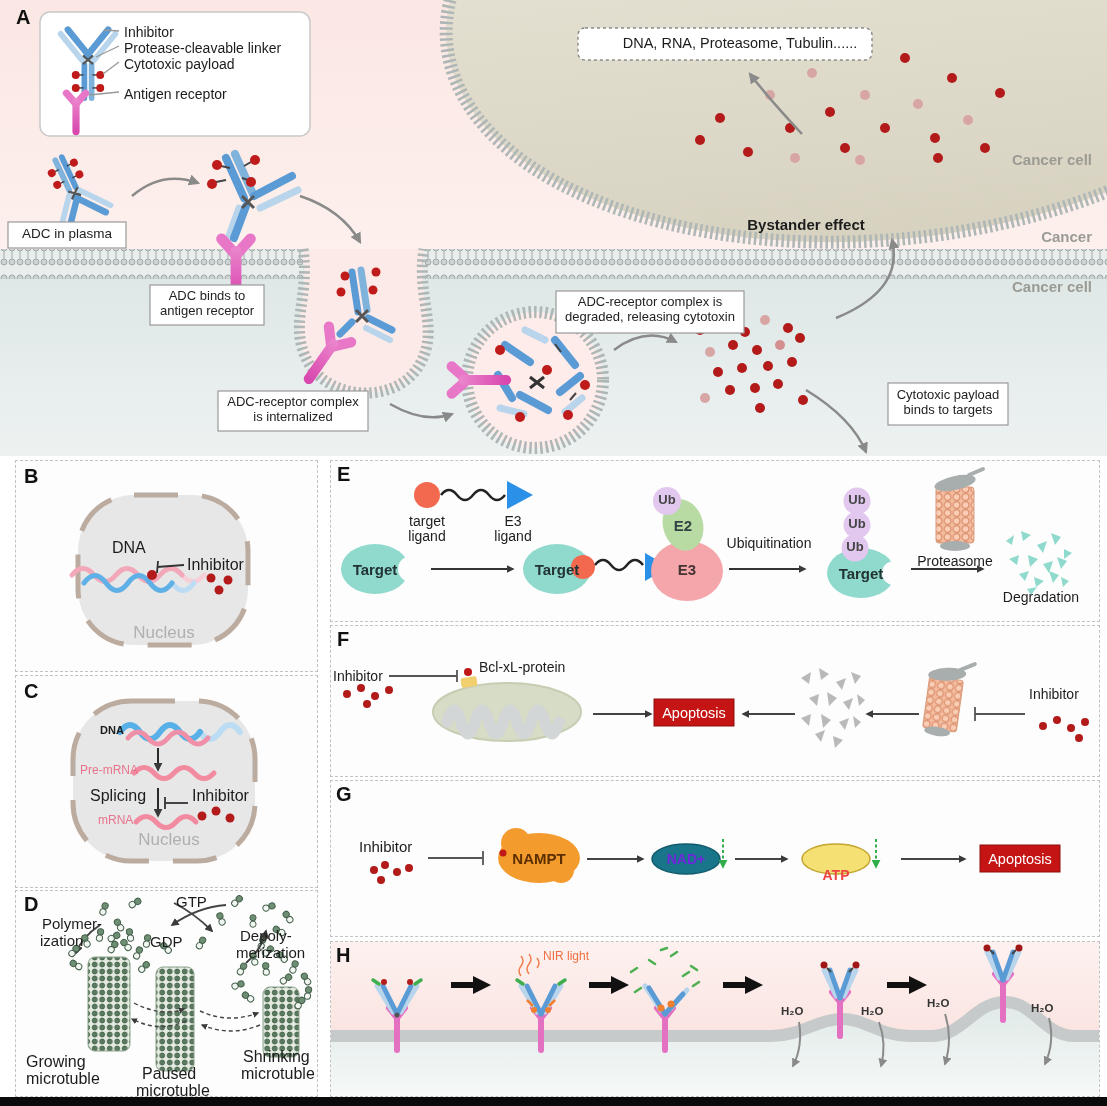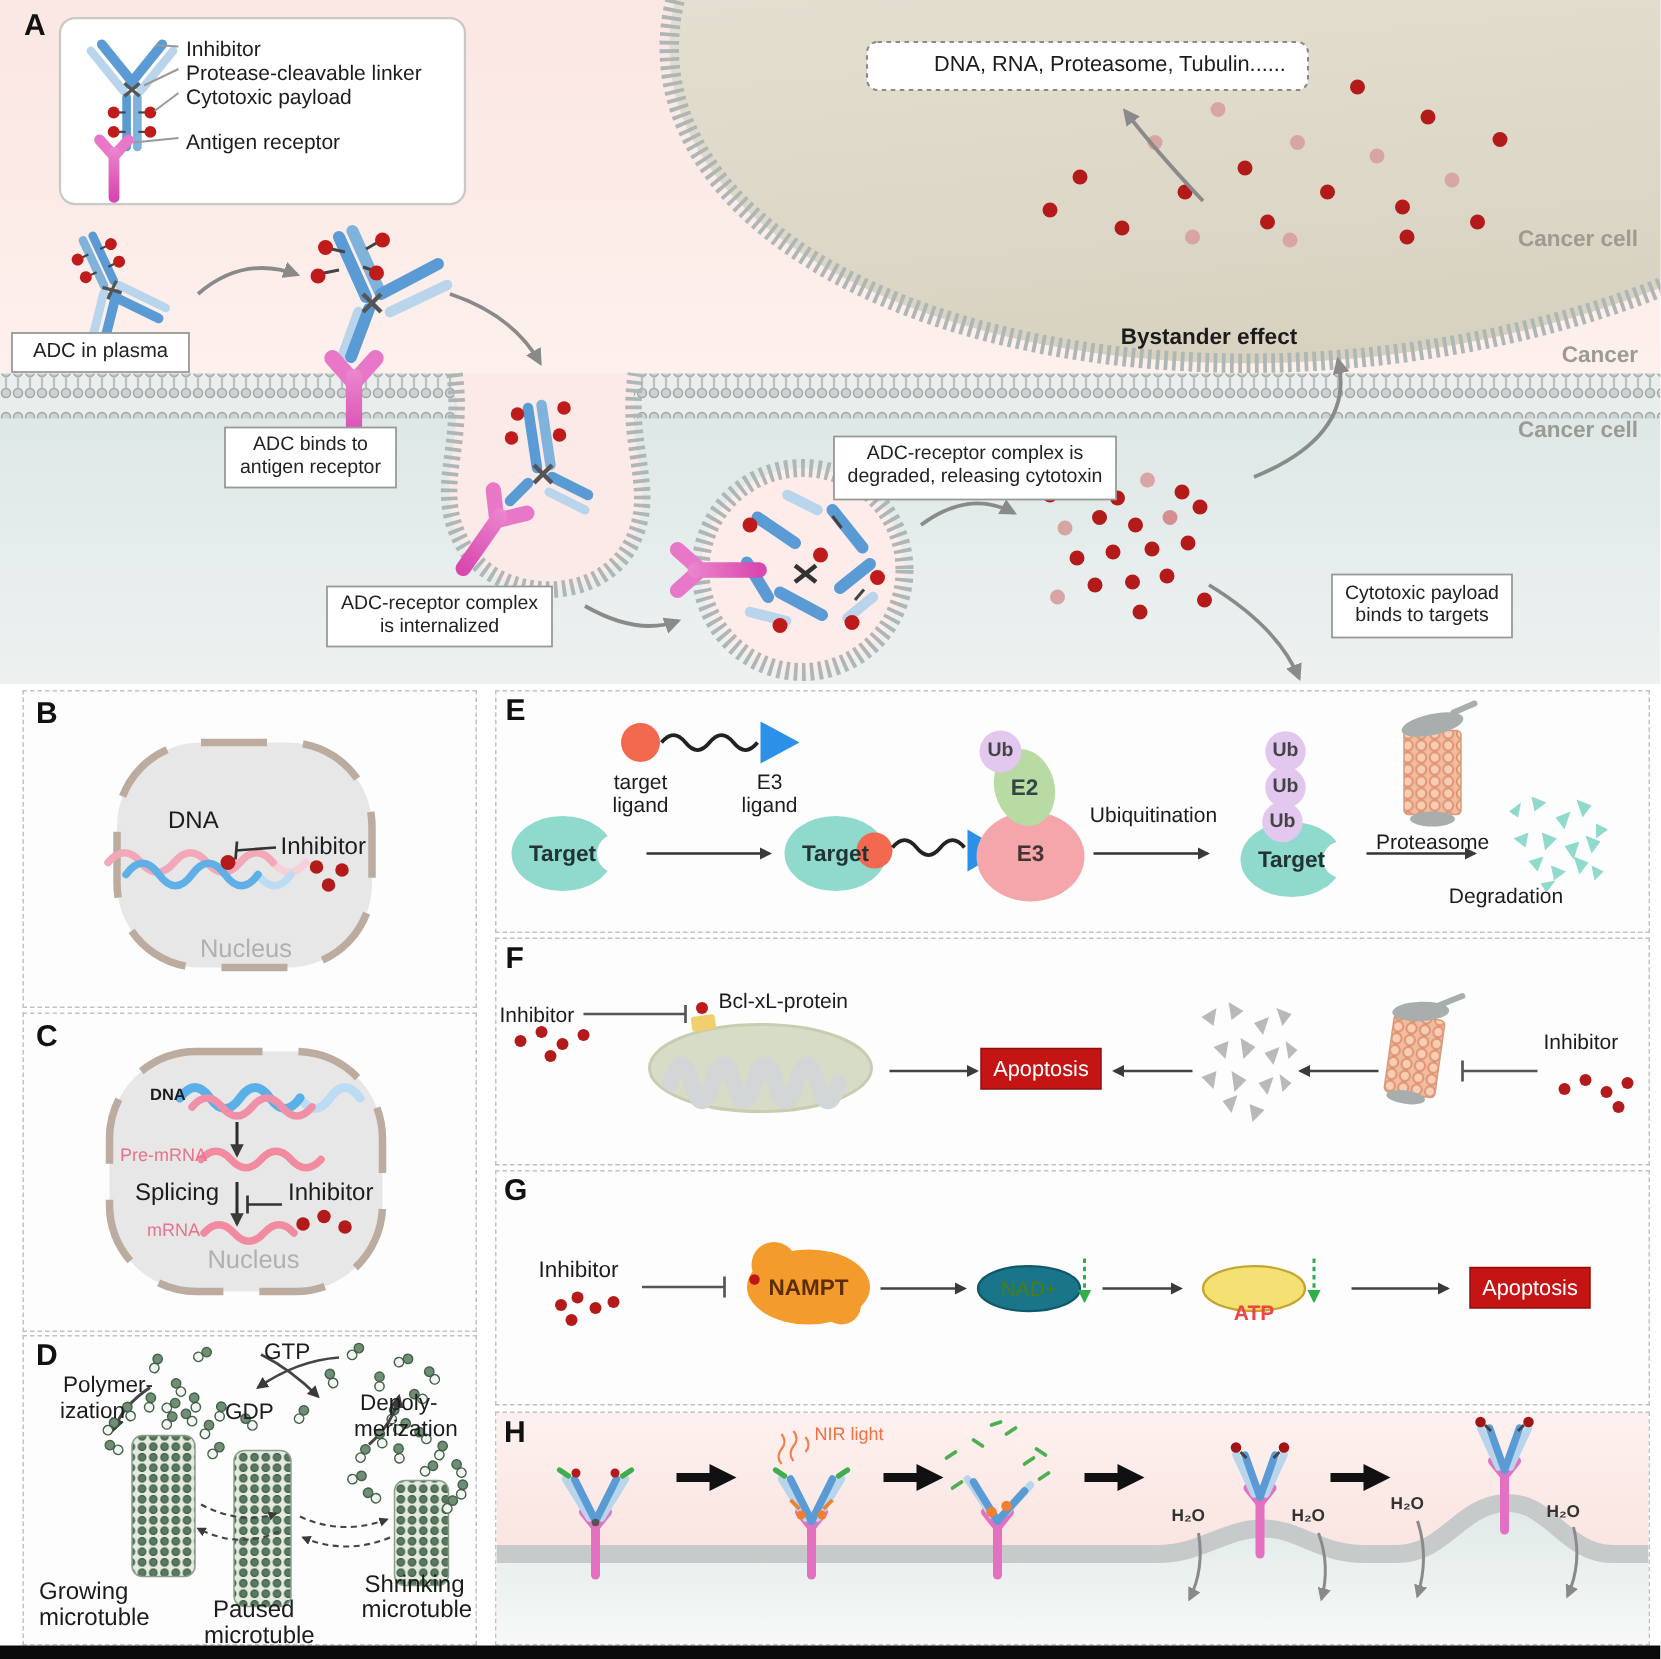--- a/index.html
+++ b/index.html
@@ -434,21 +434,21 @@
   <div class="t ctr" style="left:194px;top:100px;width:64px;font-size:15px;font-weight:bold;color:#233">Target</div>
   <div class="t ctr" style="left:324px;top:32px;width:24px;font-size:13px;font-weight:bold;color:#444">Ub</div>
   <div class="t ctr" style="left:332px;top:56px;width:40px;font-size:15px;font-weight:bold;color:#344">E2</div>
   <div class="t ctr" style="left:336px;top:100px;width:40px;font-size:15px;font-weight:bold;color:#433">E3</div>
   <div class="t ctr" style="left:390px;top:74px;width:96px;font-size:14px">Ubiquitination</div>
   <div class="t ctr" style="left:514px;top:32px;width:24px;font-size:13px;font-weight:bold;color:#444">Ub</div>
   <div class="t ctr" style="left:514px;top:56px;width:24px;font-size:13px;font-weight:bold;color:#444">Ub</div>
   <div class="t ctr" style="left:512px;top:79px;width:24px;font-size:13px;font-weight:bold;color:#444">Ub</div>
   <div class="t ctr" style="left:498px;top:104px;width:64px;font-size:15px;font-weight:bold;color:#233">Target</div>
   <div class="t ctr" style="left:576px;top:92px;width:96px;font-size:14px">Proteasome</div>
-  <div class="t ctr" style="left:625px;top:128px;width:96px;font-size:14px">Degradation</div>
+  <div class="t ctr" style="left:662px;top:128px;width:96px;font-size:14px">Degradation</div>
 </section>
 
 <section class="panel bordered" style="left:330px;top:625px;width:768px;height:150px">
 <svg width="768" height="150">
   <line x1="58" y1="50" x2="126" y2="50" stroke="#555" stroke-width="1.8"></line>
   <line x1="126" y1="44" x2="126" y2="56" stroke="#555" stroke-width="1.8"></line>
   <g>
     <circle cx="16" cy="68" r="4" fill="#b31b1b"></circle>
         <circle cx="30" cy="62" r="4" fill="#b31b1b"></circle>
     <circle cx="44" cy="70" r="4" fill="#b31b1b"></circle>
@@ -526,21 +526,21 @@
   <line x1="392" y1="58" x2="392" y2="86" stroke="#2fae4a" stroke-width="2" stroke-dasharray="3 2.5" marker-end="url(#mGreen)"></line>
   <line x1="404" y1="78" x2="456" y2="78" stroke="#444" stroke-width="1.8" marker-end="url(#mDark)"></line>
   <ellipse cx="505" cy="78" rx="34" ry="15" fill="#f5e173" stroke="#c3a52f" stroke-width="1.5"></ellipse>
   <line x1="545" y1="58" x2="545" y2="86" stroke="#2fae4a" stroke-width="2" stroke-dasharray="3 2.5" marker-end="url(#mGreen)"></line>
   <line x1="570" y1="78" x2="634" y2="78" stroke="#444" stroke-width="1.8" marker-end="url(#mDark)"></line>
   <rect x="649" y="64" width="80" height="27" fill="#c41414" stroke="#8f0e0e"></rect>
 </svg>
   <div class="t pl" style="left:5px;top:2px">G</div>
   <div class="t" style="left:28px;top:57px;font-size:15px">Inhibitor</div>
   <div class="t ctr" style="left:168px;top:69px;width:80px;font-size:15px;font-weight:bold;color:#5c2e00">NAMPT</div>
-  <div class="t ctr" style="left:321px;top:70px;width:68px;font-size:14px;font-weight:normal;color:#4d7c0f">NAD+</div>
+  <div class="t ctr" style="left:321px;top:70px;width:68px;font-size:14px;font-weight:bold;color:#6d28d9">NAD+</div>
   <div class="t ctr" style="left:471px;top:86px;width:68px;font-size:14px;font-weight:bold;color:#ef4444">ATP</div>
   <div class="t ctr" style="left:649px;top:70px;width:80px;font-size:14.5px;color:#fff">Apoptosis</div>
 </section>
 
 <section class="panel bordered" style="left:330px;top:941px;width:768px;height:154px">
 <svg width="768" height="154">
   <rect x="0" y="0" width="768" height="154" fill="url(#gradHpink)"></rect>
   <path d="M 0 94 L 440 94 C 470 94 484 78 509 77 C 534 76 548 94 578 94 L 600 94 C 632 94 642 62 672 60 C 702 58 712 94 744 94 L 768 94 L 768 154 L 0 154 Z" fill="url(#gradHbelow)"></path>
   <path d="M 0 94 L 440 94 C 470 94 484 78 509 77 C 534 76 548 94 578 94 L 600 94 C 632 94 642 62 672 60 C 702 58 712 94 744 94 L 768 94" fill="none" stroke="#c6caca" stroke-width="12"></path>
 

